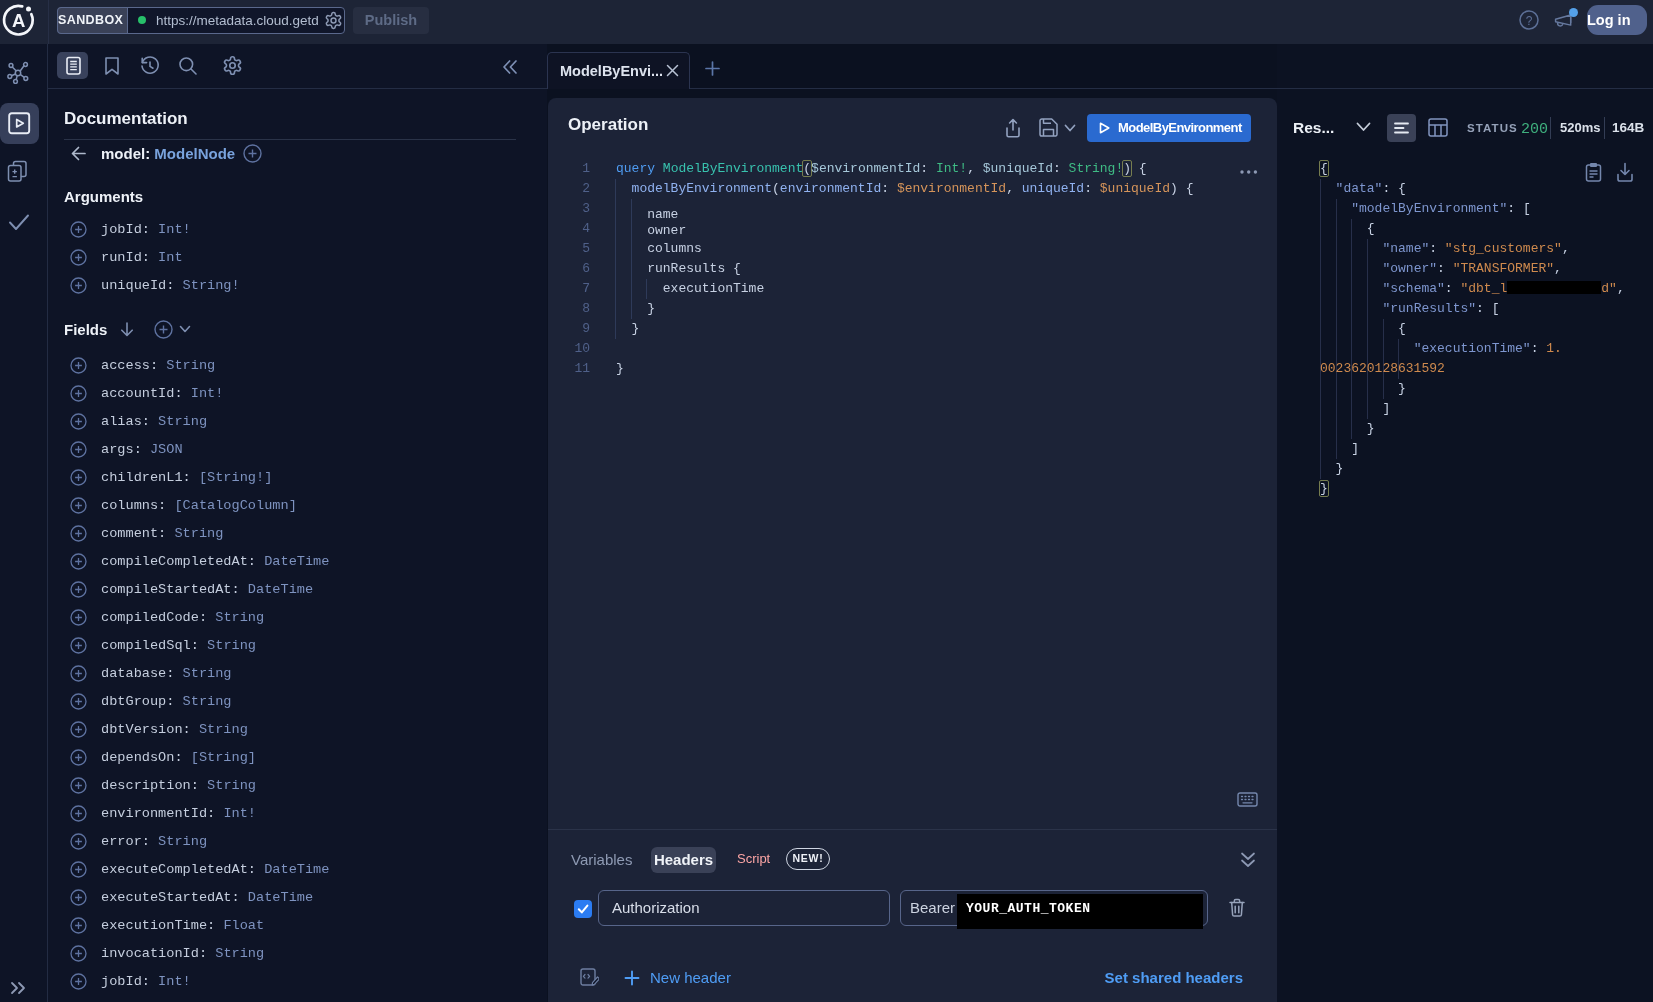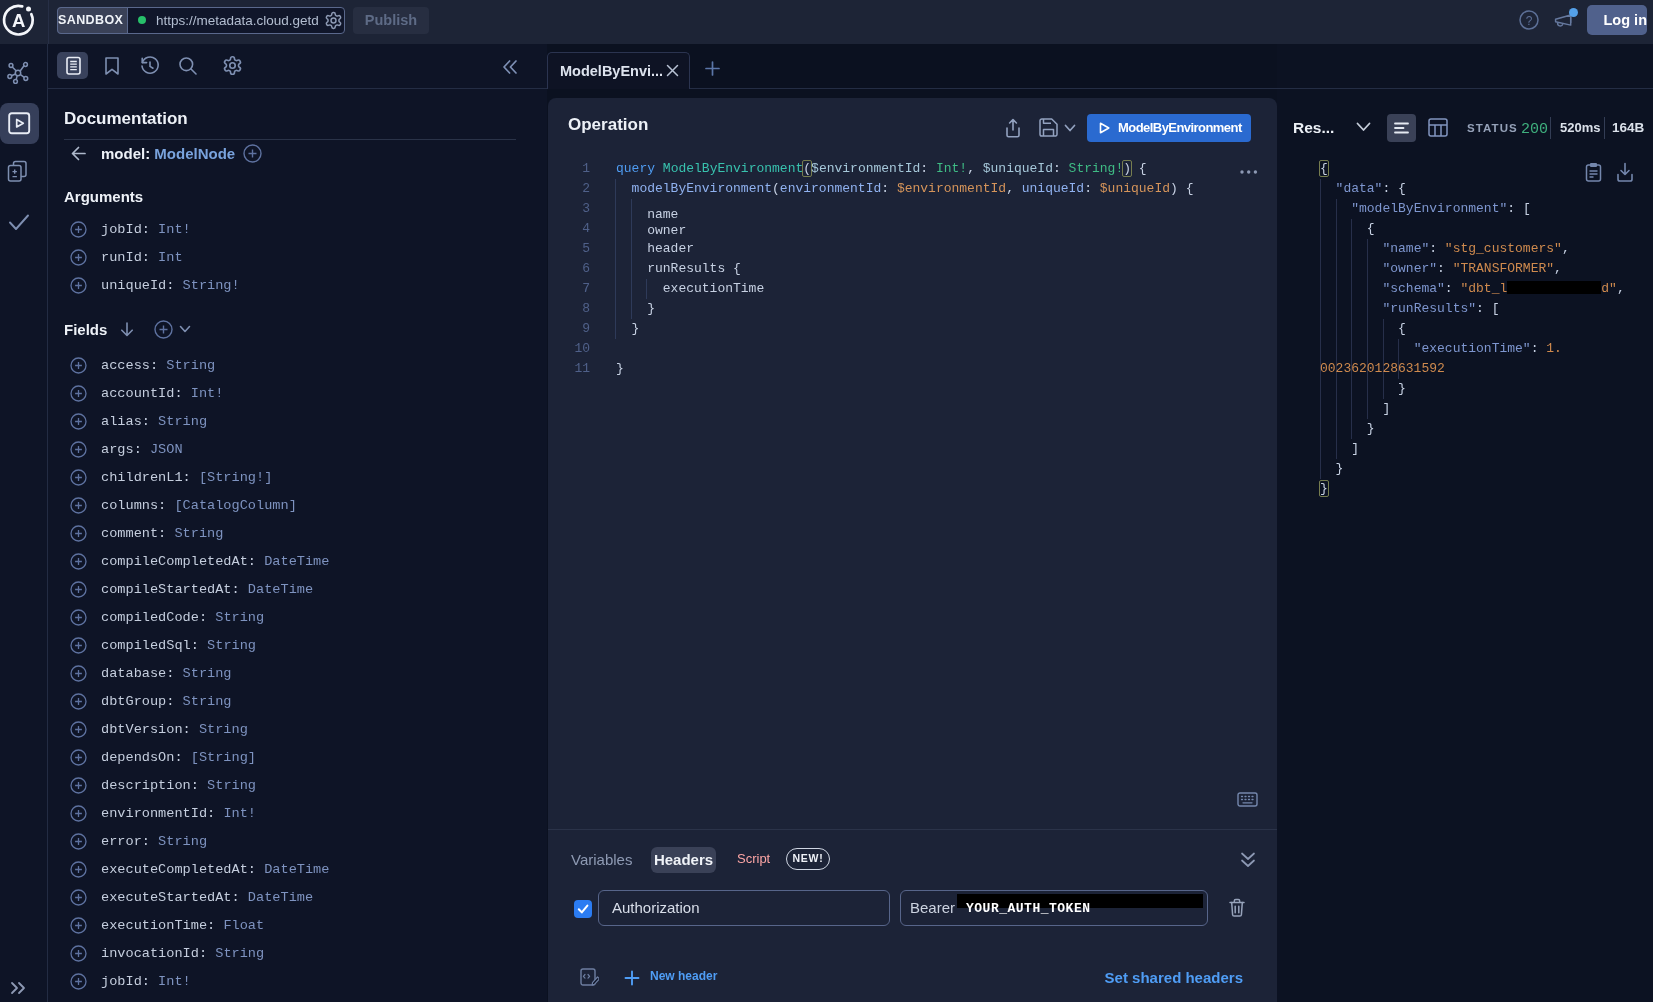--- a/index.html
+++ b/index.html
@@ -37,21 +37,21 @@
 <svg class="a" style="left:1519px;top:10px;" width="20" height="20" viewBox="0 0 20 20" fill="none">
     <circle cx="10" cy="10" r="9" stroke="#5c6f96" stroke-width="1.5"></circle>
     <text x="10" y="14.5" font-family="Liberation Sans,sans-serif" font-size="12" fill="#5c6f96" text-anchor="middle">?</text>
   </svg>
 <svg class="a" style="left:1553px;top:9px;" width="22" height="22" viewBox="0 0 24 22" fill="none">
     <path d="m2.8 10.2 16.5-4.6v11L2.8 13v-2.8z" stroke="#66799f" stroke-width="1.6" stroke-linejoin="round"></path>
     <path d="M10.6 15.5a2.8 2.8 0 1 1-5.4-1.5" stroke="#66799f" stroke-width="1.6"></path>
     <path d="M19.3 8v6.2" stroke="#66799f" stroke-width="1.6"></path>
   </svg>
 <div class="a" style="left:1569px;top:8px;width:9px;height:9px;border-radius:50%;background:#54a0e8"></div>
-<div class="a" style="left:1587px;top:5px;width:60px;height:30px;background:#50618c;border-radius:5px;color:#fff;font-weight:bold;font-size:14.5px;line-height:30px;text-align:right">Log in</div>
+<div class="a" style="left:1587px;top:5px;width:60px;height:30px;background:#50618c;border-radius:11px;color:#fff;font-weight:bold;font-size:14.5px;line-height:30px;text-align:left">Log in</div>
 <div class="a" style="left:0;top:44px;width:1653px;height:958px;background:#0e1426"></div>
 <div class="a" style="left:47px;top:44px;width:1px;height:958px;background:#232c43"></div>
 <div class="a" style="left:547px;top:44px;width:730px;height:958px;background:#0b1120"></div>
 <div class="a" style="left:1277px;top:44px;width:376px;height:958px;background:#0c1222"></div>
 <svg class="a" style="left:6px;top:60px;" width="24" height="24" viewBox="0 0 24 24" fill="none">
     <circle cx="12" cy="13" r="2.7" stroke="#7e8fb1" stroke-width="1.5"></circle>
     <circle cx="5" cy="5.5" r="1.9" stroke="#7e8fb1" stroke-width="1.5"></circle>
     <circle cx="19.5" cy="4.5" r="1.9" stroke="#7e8fb1" stroke-width="1.5"></circle>
     <circle cx="3.8" cy="16.5" r="1.9" stroke="#7e8fb1" stroke-width="1.5"></circle>
     <circle cx="19.8" cy="18.5" r="1.9" stroke="#7e8fb1" stroke-width="1.5"></circle>
@@ -293,21 +293,21 @@
 <div class="ln" style="top:319px">9</div>
 <div class="ln" style="top:339px">10</div>
 <div class="ln" style="top:359px">11</div>
 <div class="guide" style="left:615px;top:179px;height:160px"></div>
 <div class="guide" style="left:631px;top:199px;height:120px"></div>
 <div class="guide" style="left:646px;top:279px;height:20px"></div>
 <div class="cl" style="top:159px"><span class="k">query</span> <span class="t">ModelByEnvironment</span><span class="p bm">(</span><span class="v">$environmentId</span><span class="p">:</span> <span class="g">Int!</span><span class="p">,</span> <span class="v">$uniqueId</span><span class="p">:</span> <span class="g">String!</span><span class="p bm">)</span> <span class="p">{</span></div>
 <div class="cl" style="top:179px">  <span class="f">modelByEnvironment</span><span class="p">(</span><span class="f">environmentId</span><span class="p">:</span> <span class="o">$environmentId</span><span class="p">,</span> <span class="f">uniqueId</span><span class="p">:</span> <span class="o">$uniqueId</span><span class="p">)</span> <span class="p">{</span></div>
 <div class="cl" style="top:205px">    name</div>
 <div class="cl" style="top:221px">    owner</div>
-<div class="cl" style="top:239px">    header</div>
+<div class="cl" style="top:239px">    columns</div>
 <div class="cl" style="top:259px">    runResults {</div>
 <div class="cl" style="top:279px">      executionTime</div>
 <div class="cl" style="top:299px">    }</div>
 <div class="cl" style="top:319px">  }</div>
 <div class="cl" style="top:339px"></div>
 <div class="cl" style="top:359px">}</div>
 <svg class="a" style="left:1237px;top:792px;" width="21" height="15" viewBox="0 0 21 15" fill="none">
     <rect x="1" y="1" width="19" height="13" rx="2" stroke="#7487ad" stroke-width="1.4"></rect>
     <path d="M4.5 4.5h1M8 4.5h1M11.5 4.5h1M15 4.5h1M4.5 7.5h1M8 7.5h1M11.5 7.5h1M15 7.5h1M6 10.8h9" stroke="#7487ad" stroke-width="1.3" stroke-linecap="round"></path>
   </svg>
@@ -318,35 +318,35 @@
 <div class="a" style="left:786px;top:848px;width:44px;height:22px;border:1.5px solid #cfd6e3;border-radius:11px;color:#eef1f7;font-size:10.5px;font-weight:bold;letter-spacing:.8px;line-height:19px;text-align:center">NEW!</div>
 <svg class="a" style="left:1240px;top:851px;" width="16" height="17" viewBox="0 0 16 17" fill="none">
     <path d="M2 2.5 8 8l6-5.5M2 9.5 8 15l6-5.5" stroke="#8d99b4" stroke-width="1.7" stroke-linecap="round" stroke-linejoin="round"></path>
   </svg>
 <div class="a" style="left:574px;top:900px;width:18px;height:18px;background:#2b7cf2;border-radius:4px"></div>
 <svg class="a" style="left:576px;top:902px;" width="14" height="14" viewBox="0 0 14 14" fill="none">
     <path d="M2.8 7.2 5.8 10.4 11.4 3.6" stroke="#fff" stroke-width="2" stroke-linecap="round" stroke-linejoin="round"></path>
   </svg>
 <div class="a" style="left:598px;top:890px;width:292px;height:36px;border:1px solid #57658a;border-radius:6px;color:#d8dee9;font-size:15px;line-height:34px;padding-left:13px">Authorization</div>
 <div class="a" style="left:900px;top:890px;width:308px;height:36px;border:1px solid #57658a;border-radius:6px;color:#ccd3e0;font-size:15px;line-height:34px;padding-left:9px">Bearer</div>
-<div class="a mono" style="left:957px;top:894px;width:246px;height:14px;background:#000;color:#fff;font-size:13px;font-weight:bold;line-height:29px;padding-left:9px;letter-spacing:.5px">YOUR_AUTH_TOKEN</div>
+<div class="a mono" style="left:957px;top:894px;width:246px;height:35px;background:#000;color:#fff;font-size:13px;font-weight:bold;line-height:29px;padding-left:9px;letter-spacing:.5px">YOUR_AUTH_TOKEN</div>
 <svg class="a" style="left:1228px;top:898px;" width="18" height="20" viewBox="0 0 18 20" fill="none">
     <path d="M2 4.5h14M6.3 4.5V3a1.4 1.4 0 0 1 1.4-1.4h2.6A1.4 1.4 0 0 1 11.7 3v1.5" stroke="#97a3bb" stroke-width="1.5" stroke-linecap="round"></path>
     <path d="M3.7 4.5 4.6 16.7a1.5 1.5 0 0 0 1.5 1.4h5.8a1.5 1.5 0 0 0 1.5-1.4l.9-12.2" stroke="#97a3bb" stroke-width="1.5" stroke-linecap="round"></path>
     <path d="M7.2 8.2v6.5M10.8 8.2v6.5" stroke="#97a3bb" stroke-width="1.5" stroke-linecap="round"></path>
   </svg>
 <svg class="a" style="left:580px;top:967px;" width="19" height="20" viewBox="0 0 19 20" fill="none">
     <rect x="1" y="2" width="14" height="16" rx="2" stroke="#6d7ea1" stroke-width="1.4"></rect>
     <path d="M5 7.5 3.4 9.3 5 11.1M8 7.5l1.6 1.8L8 11.1" stroke="#6d7ea1" stroke-width="1.2" stroke-linecap="round" stroke-linejoin="round"></path>
     <path d="m17.5 10-5 5.6-.3 2.3 2.2-.5 5-5.6z" fill="#0e1426" stroke="#6d7ea1" stroke-width="1.2" stroke-linejoin="round"></path>
   </svg>
 <svg class="a" style="left:624px;top:970px;" width="16" height="16" viewBox="0 0 16 16" fill="none">
     <path d="M8 1.5v13M1.5 8h13" stroke="#4f9df5" stroke-width="1.9" stroke-linecap="round"></path>
   </svg>
-<div class="a" style="left:650px;top:969px;font-size:12px;font-weight:bold;color:#4f9df5">New header</div>
+<div class="a" style="left:650px;top:969px;font-size:15px;font-weight:normal;color:#4f9df5">New header</div>
 <div class="a" style="left:1043px;top:969px;width:200px;text-align:right;white-space:nowrap;font-size:15px;font-weight:bold;color:#4f9df5">Set shared headers</div>
 <div class="hdg" style="left:1293px;top:119px;font-size:15.5px">Res...</div>
 <svg class="a" style="left:1356px;top:122px;" width="15" height="11" viewBox="0 0 15 11" fill="none">
     <path d="M1.5 1.5 7.5 8l6-6.5" stroke="#c5cdda" stroke-width="1.8" stroke-linecap="round" stroke-linejoin="round"></path>
   </svg>
 <div class="a" style="left:1387px;top:114px;width:29px;height:28px;background:#3a4157;border-radius:4px"></div>
 <svg class="a" style="left:1394px;top:122px;" width="15" height="12" viewBox="0 0 15 12" fill="none">
     <path d="M1 1.5h13M1 6h8.5M1 10.5h13" stroke="#e5eaf2" stroke-width="1.8" stroke-linecap="round"></path>
   </svg>
 <svg class="a" style="left:1428px;top:118px;" width="20" height="19" viewBox="0 0 20 19" fill="none">

